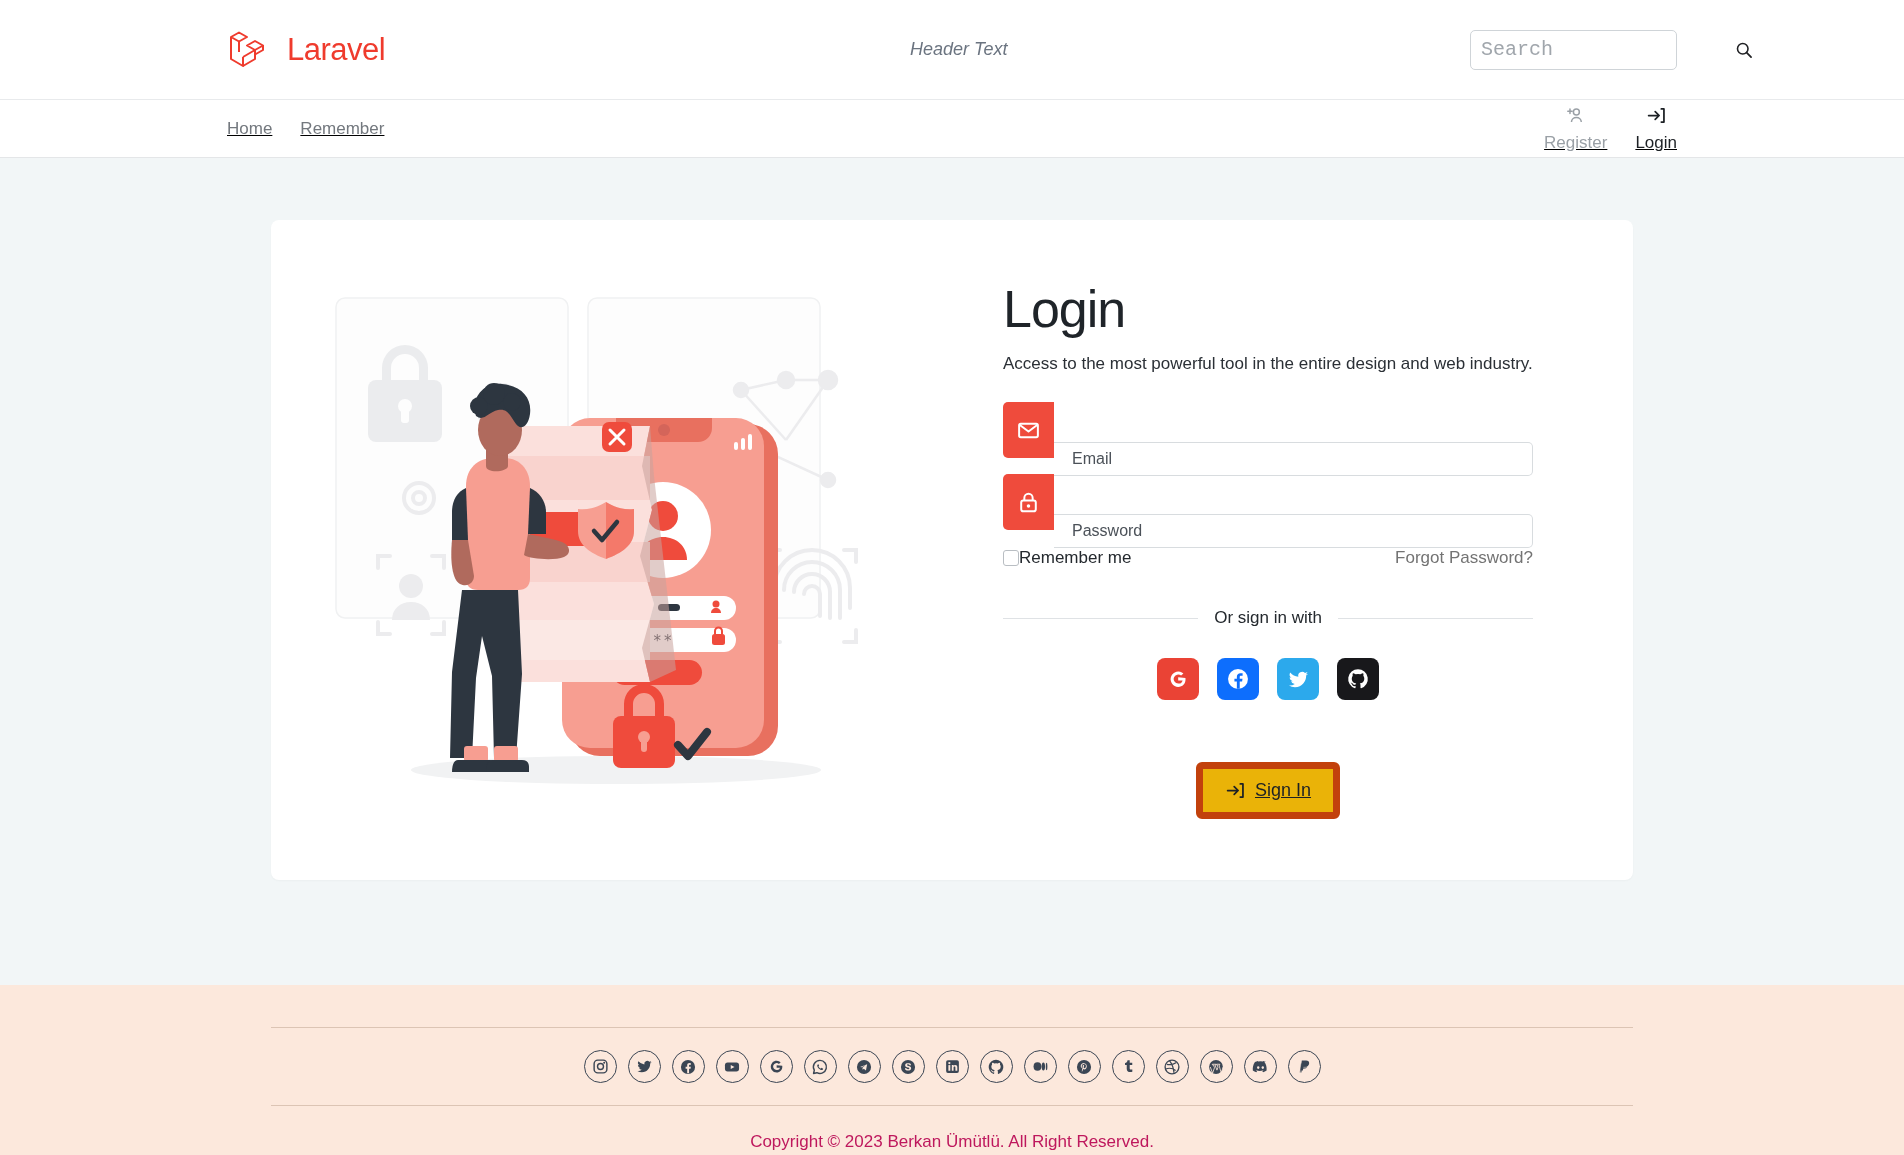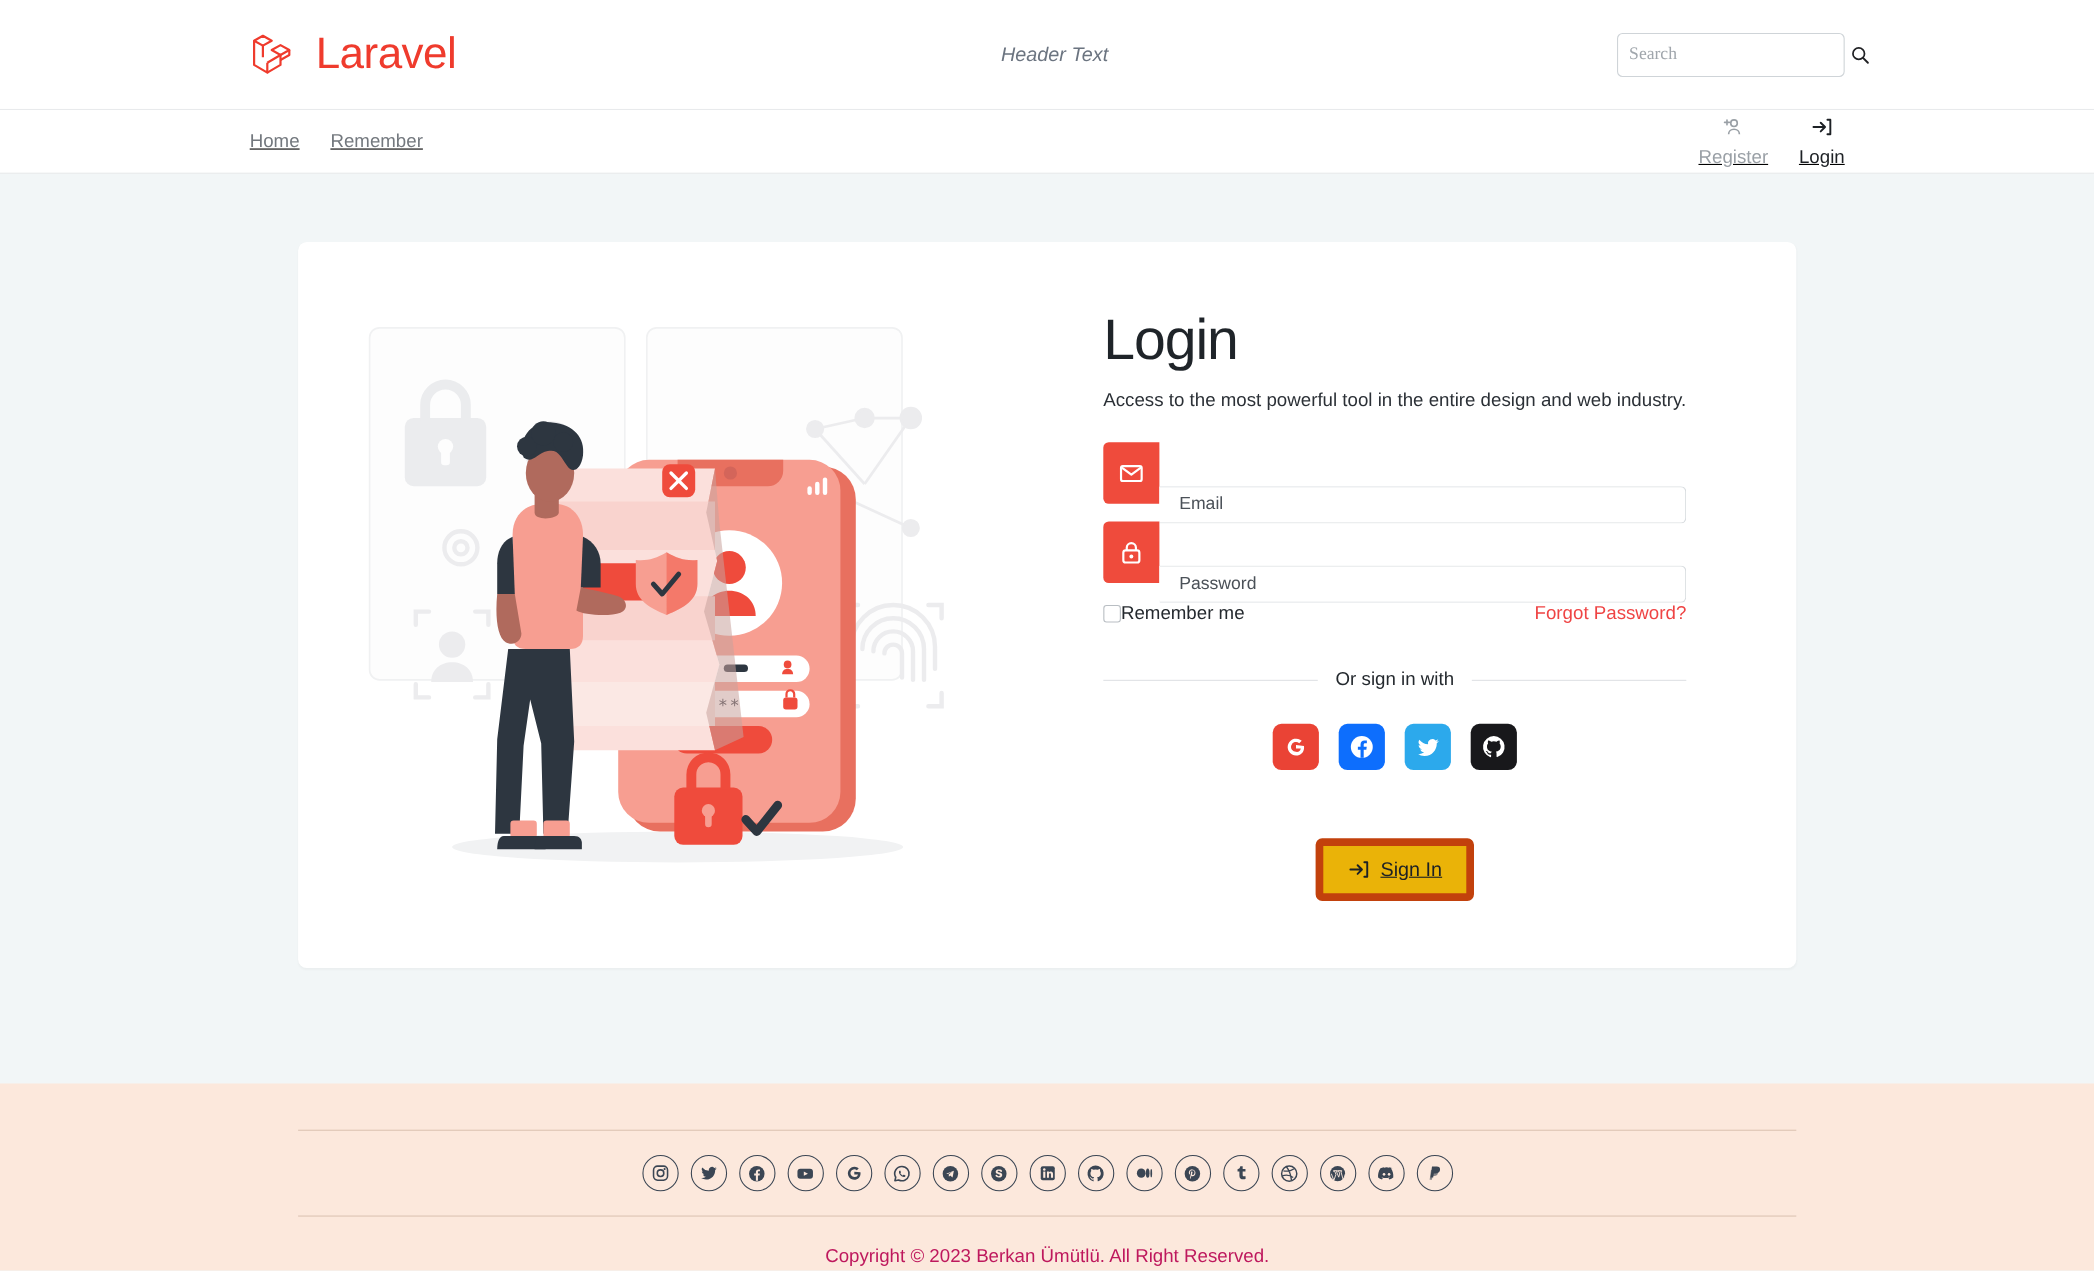--- a/index.html
+++ b/index.html
@@ -23,21 +23,21 @@
     width: 1450px;
     margin: 0 auto;
     display: flex;
     align-items: center;
     height: 99px;
     position: relative;
   }
   .brand { display: flex; align-items: center; gap: 10px; }
   .brand-mark { width: 50px; height: 48px; }
   .brand-text {
-    font-size: 40px;
+    font-size: 31px;
     color: #ef3b2d;
     font-weight: 400;
     letter-spacing: -0.5px;
   }
   .header-text {
     position: absolute;
     left: 683px;
     font-style: italic;
     color: #6b7480;
     font-size: 18px;
@@ -51,23 +51,23 @@
     border-radius: 5px;
     display: flex;
     align-items: center;
     padding: 0 10px;
     background: #fff;
   }
   .search-input {
     border: 0;
     outline: none;
     flex: 1;
-    font-size: 16px;
+    font-size: 20px;
     color: #3c4043;
-    font-family: Liberation Serif, serif;
+    font-family: Liberation Mono, monospace;
     background: transparent;
   }
   .search-input::placeholder { color: #a0a6ac; }
   .search-icon { width: 20px; height: 20px; flex: 0 0 auto; }
 
   
   .navbar {
     background: #ffffff;
     height: 59px;
     border-top: 1px solid #e8eaec;
@@ -191,21 +191,21 @@
     height: 16px;
     border: 1px solid #b9bec3;
     border-radius: 3px;
     background: #fff;
     cursor: pointer;
     appearance: none;
     -webkit-appearance: none;
   }
   .forgot {
     font-size: 17px;
-    color: #ef4444;
+    color: #737373;
     text-decoration: none;
     cursor: pointer;
   }
 
   .divider-text {
     display: flex;
     align-items: center;
     gap: 16px;
     margin-top: 40px;
     color: #24292e;

